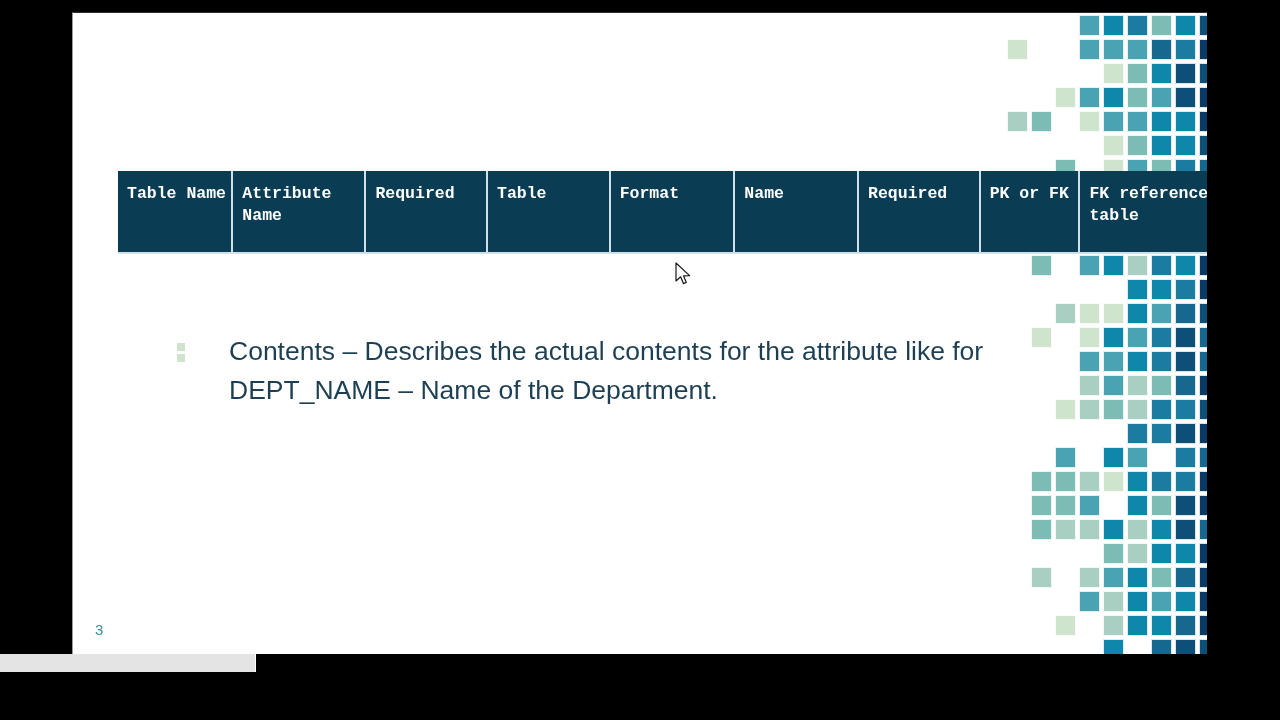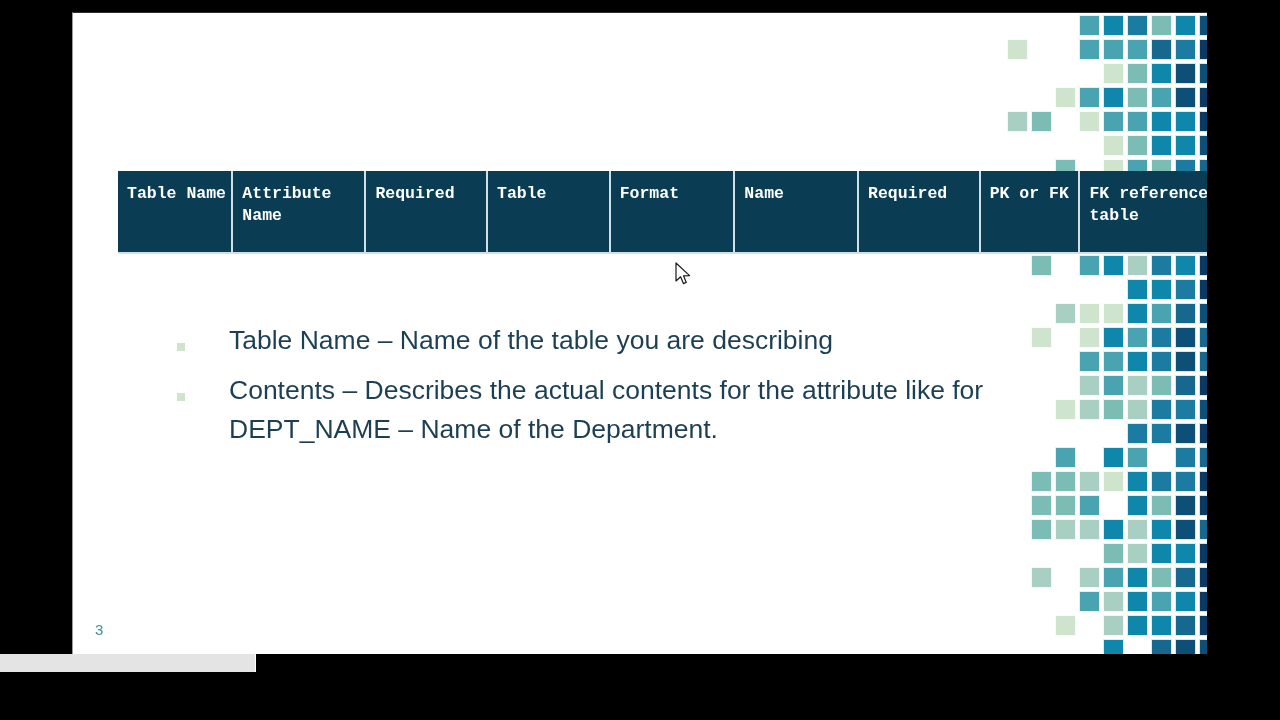--- a/index.html
+++ b/index.html
@@ -347,21 +347,20 @@
           <th>Required</th>
           <th>PK or FK</th>
           <th>FK referenced table</th>
         </tr>
       </thead>
     </table>
 
     <div id="bullets">
       <div class="bullet-row">
         <span class="bullet-mark"></span>
-        <span class="bullet-text">Table Name – Name of the table you are describing</span>
       </div>
       <div class="bullet-row">
         <span class="bullet-mark"></span>
         <span class="bullet-text">Contents – Describes the actual contents for the attribute like for DEPT_NAME – Name of the Department.</span>
       </div>
     </div>
 
     <div id="page-number">3</div>
 
   </div>

